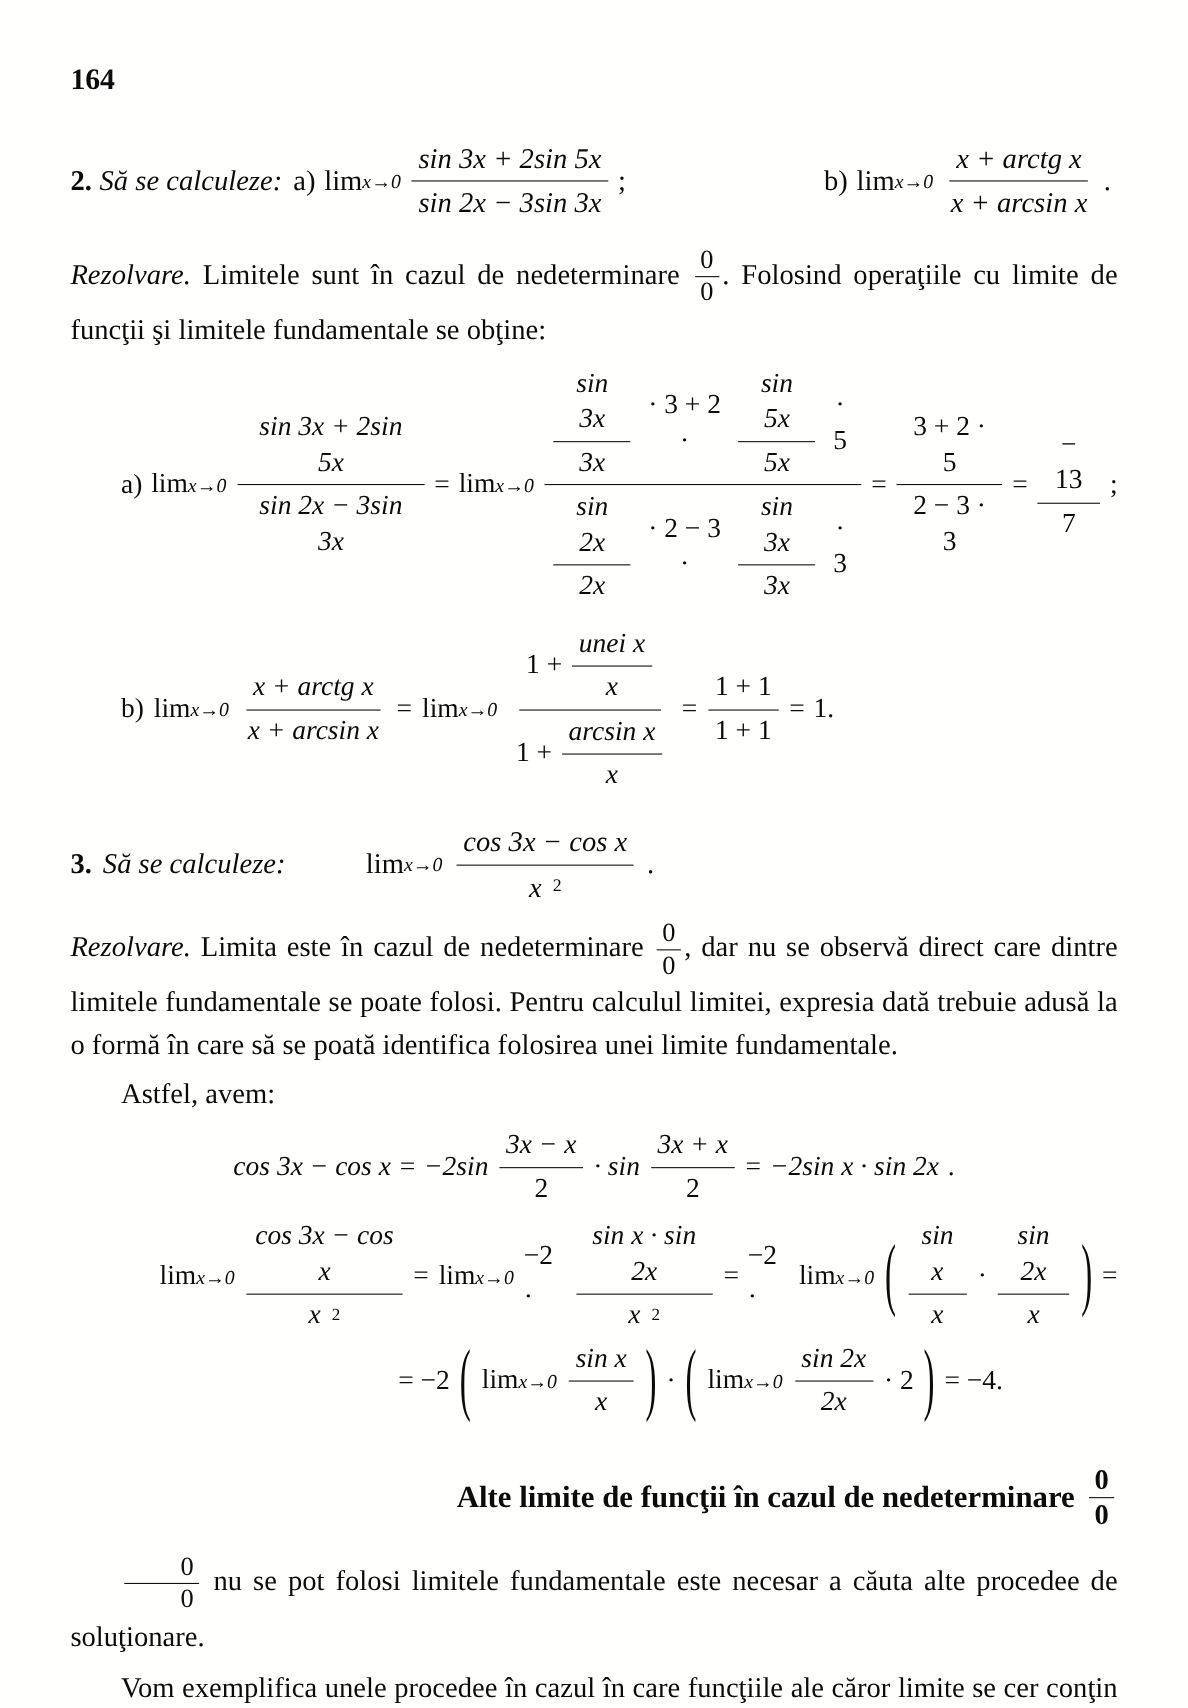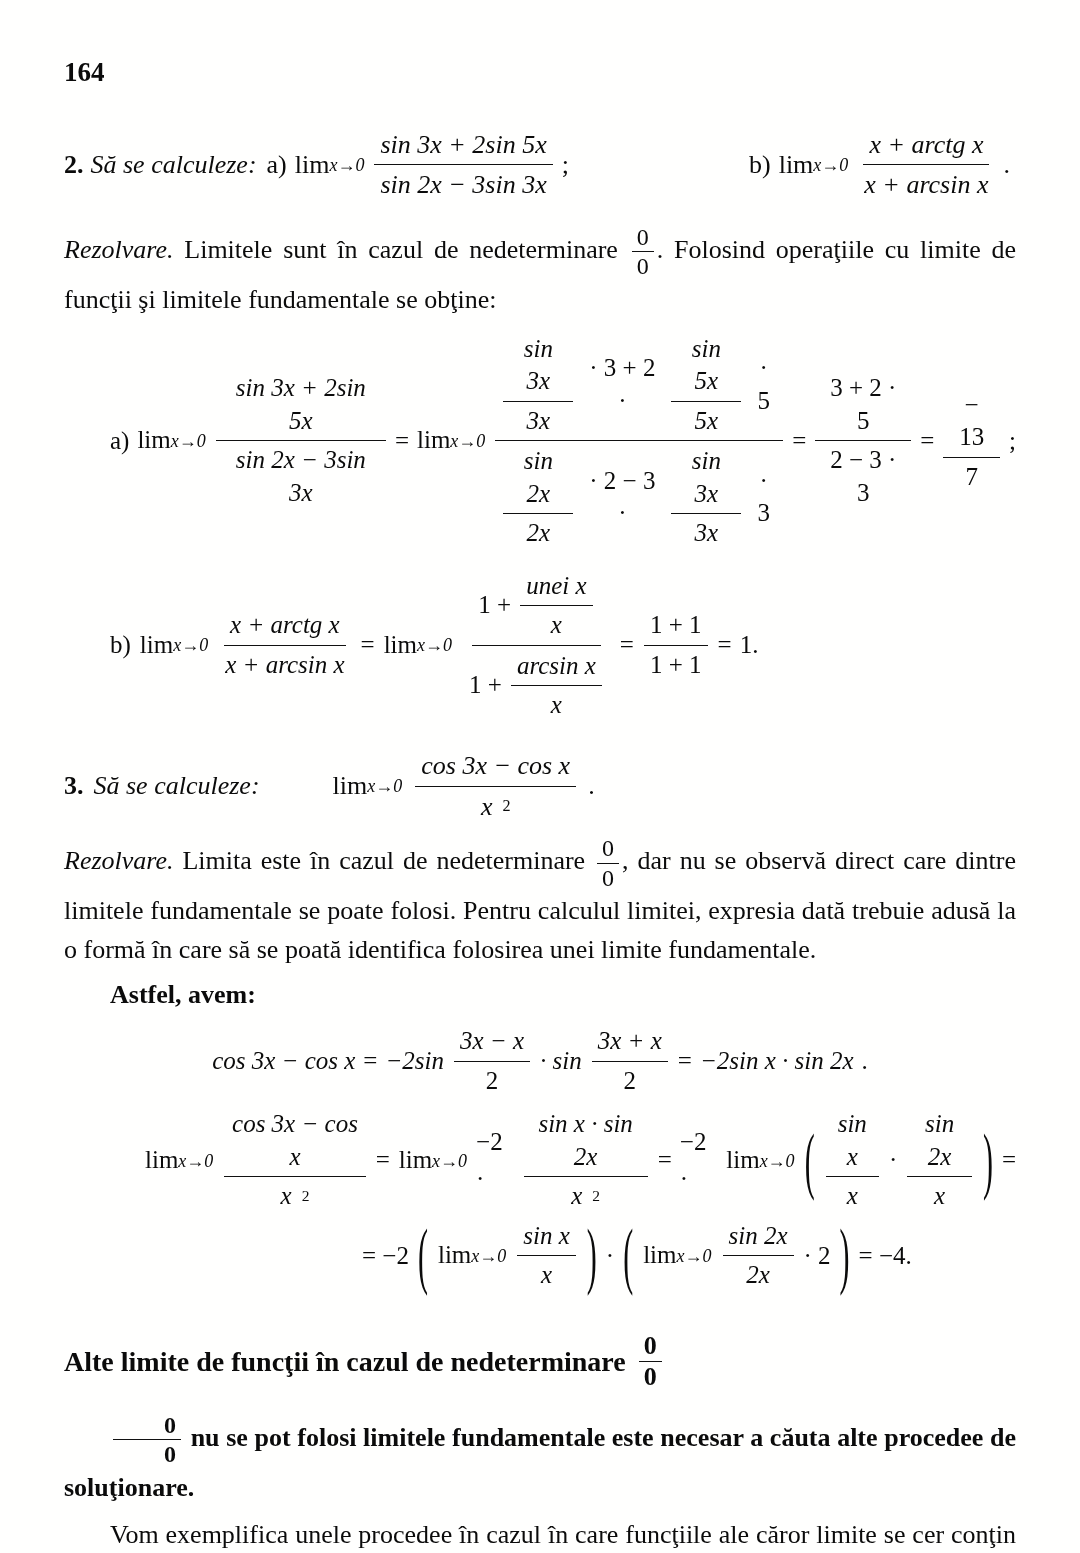--- a/index.html
+++ b/index.html
@@ -44,24 +44,24 @@
   .res2 { margin:6px 0 34px 298px; }
 
   .p2row { display:flex; align-items:center; gap:10px; margin-bottom:22px; font-size:26px; }
   .grp { display:inline-flex; align-items:center; gap:7px; }
   .bgrp { margin-left:auto; margin-right:6px; }
 
   sup.s { font-size:62%; vertical-align:super; margin-left:3px; font-style:normal; }
 
   .bp { display:inline-block; font-size:30px; line-height:1; transform:scaleY(2.45); transform-origin:center; font-weight:400; margin:0 1px; }
 
-  .heading { display:flex; align-items:center; gap:10px; font-weight:bold; font-size:28px; margin:40px 0 20px 0; }
+  .heading { display:flex; align-items:center; gap:10px; font-weight:bold; font-size:28px; margin:40px 0 20px 0;justify-content:flex-end; }
   .heading .ifrac { font-size:26px; }
   .solp { margin-bottom:6px; }
-  .para { margin-bottom:8px;font-weight:bold; }
+  .para { margin-bottom:8px; }
 </style>
 </head>
 <body>
 
 <div class="page">
 
   <div class="pageno">164</div>
 
   <div class="p2row">
     <span class="grp">

